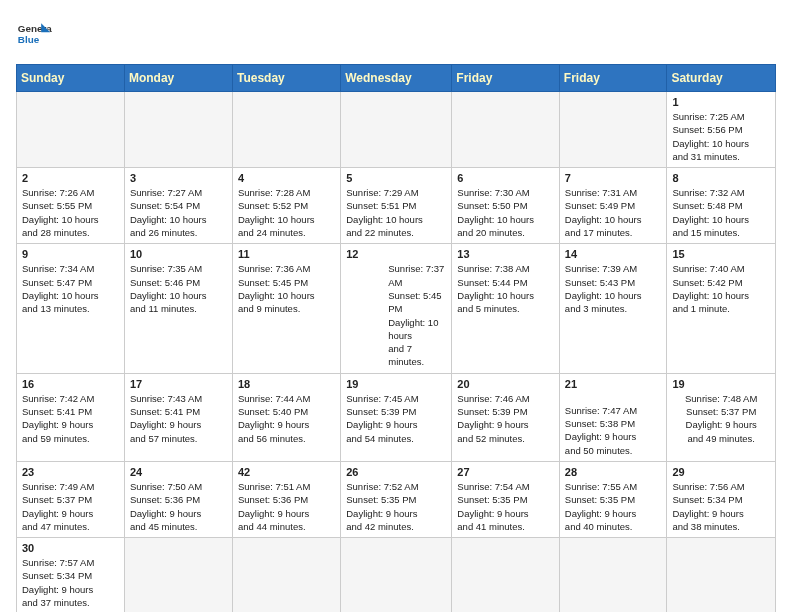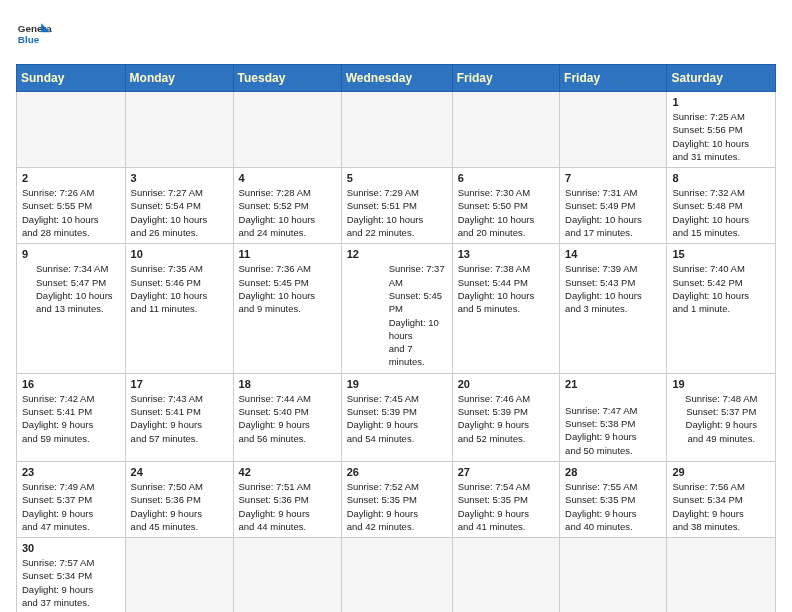--- a/index.html
+++ b/index.html
@@ -166,21 +166,21 @@
           <span class="day-number">8</span>
           <div class="day-info" style="white-space: pre-line;">Sunrise: 7:32 AM
 Sunset: 5:48 PM
 Daylight: 10 hours
 and 15 minutes.</div>
         </td>
       </tr>
       <tr>
         <td>
           <span class="day-number">9</span>
-          <div class="day-info" style="white-space: pre-line; margin-left: 14px;">Sunrise: 7:34 AM
+          <div class="day-info" style="white-space: pre-line;">Sunrise: 7:34 AM
 Sunset: 5:47 PM
 Daylight: 10 hours
 and 13 minutes.</div>
         </td>
         <td>
           <span class="day-number">10</span>
           <div class="day-info" style="white-space: pre-line;">Sunrise: 7:35 AM
 Sunset: 5:46 PM
 Daylight: 10 hours
 and 11 minutes.</div>

